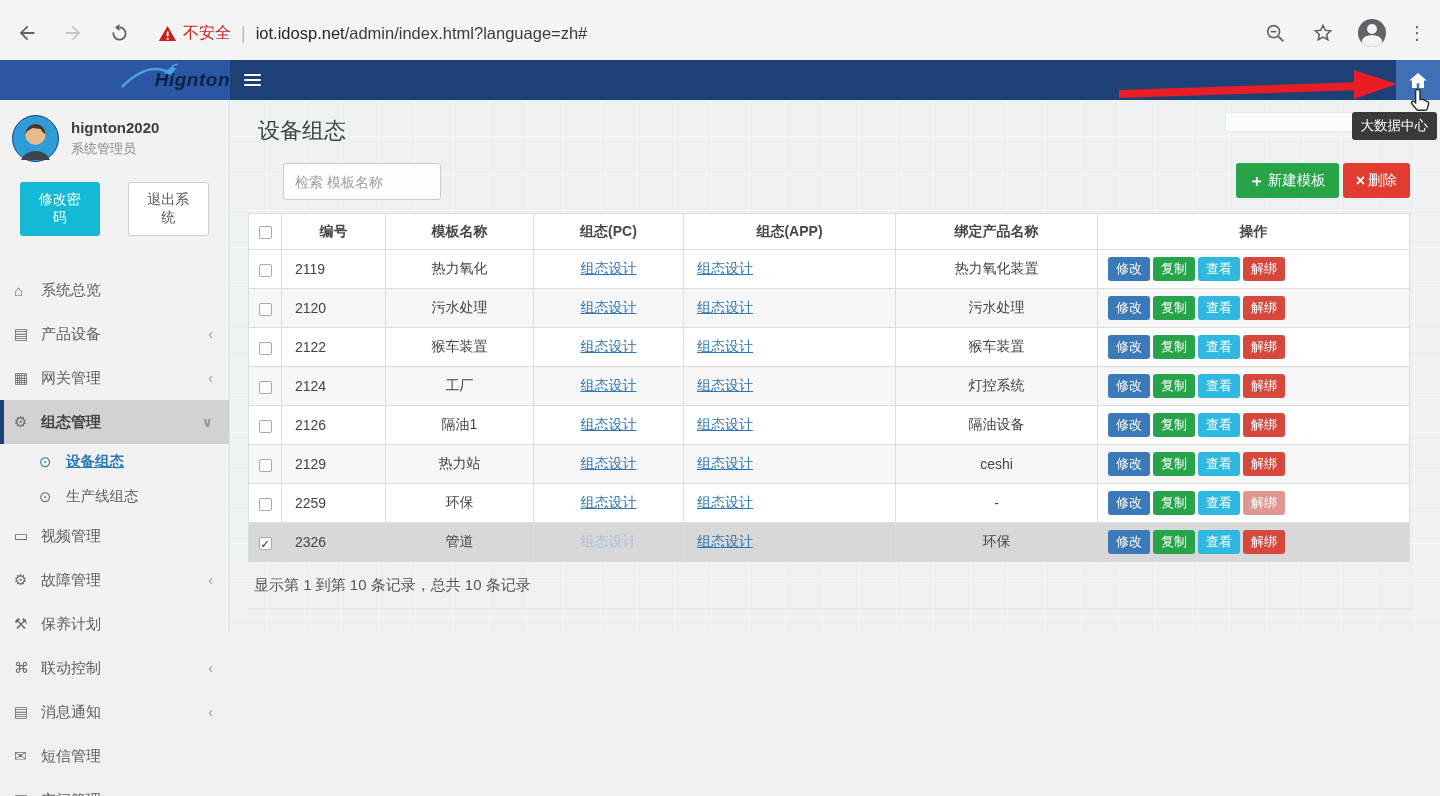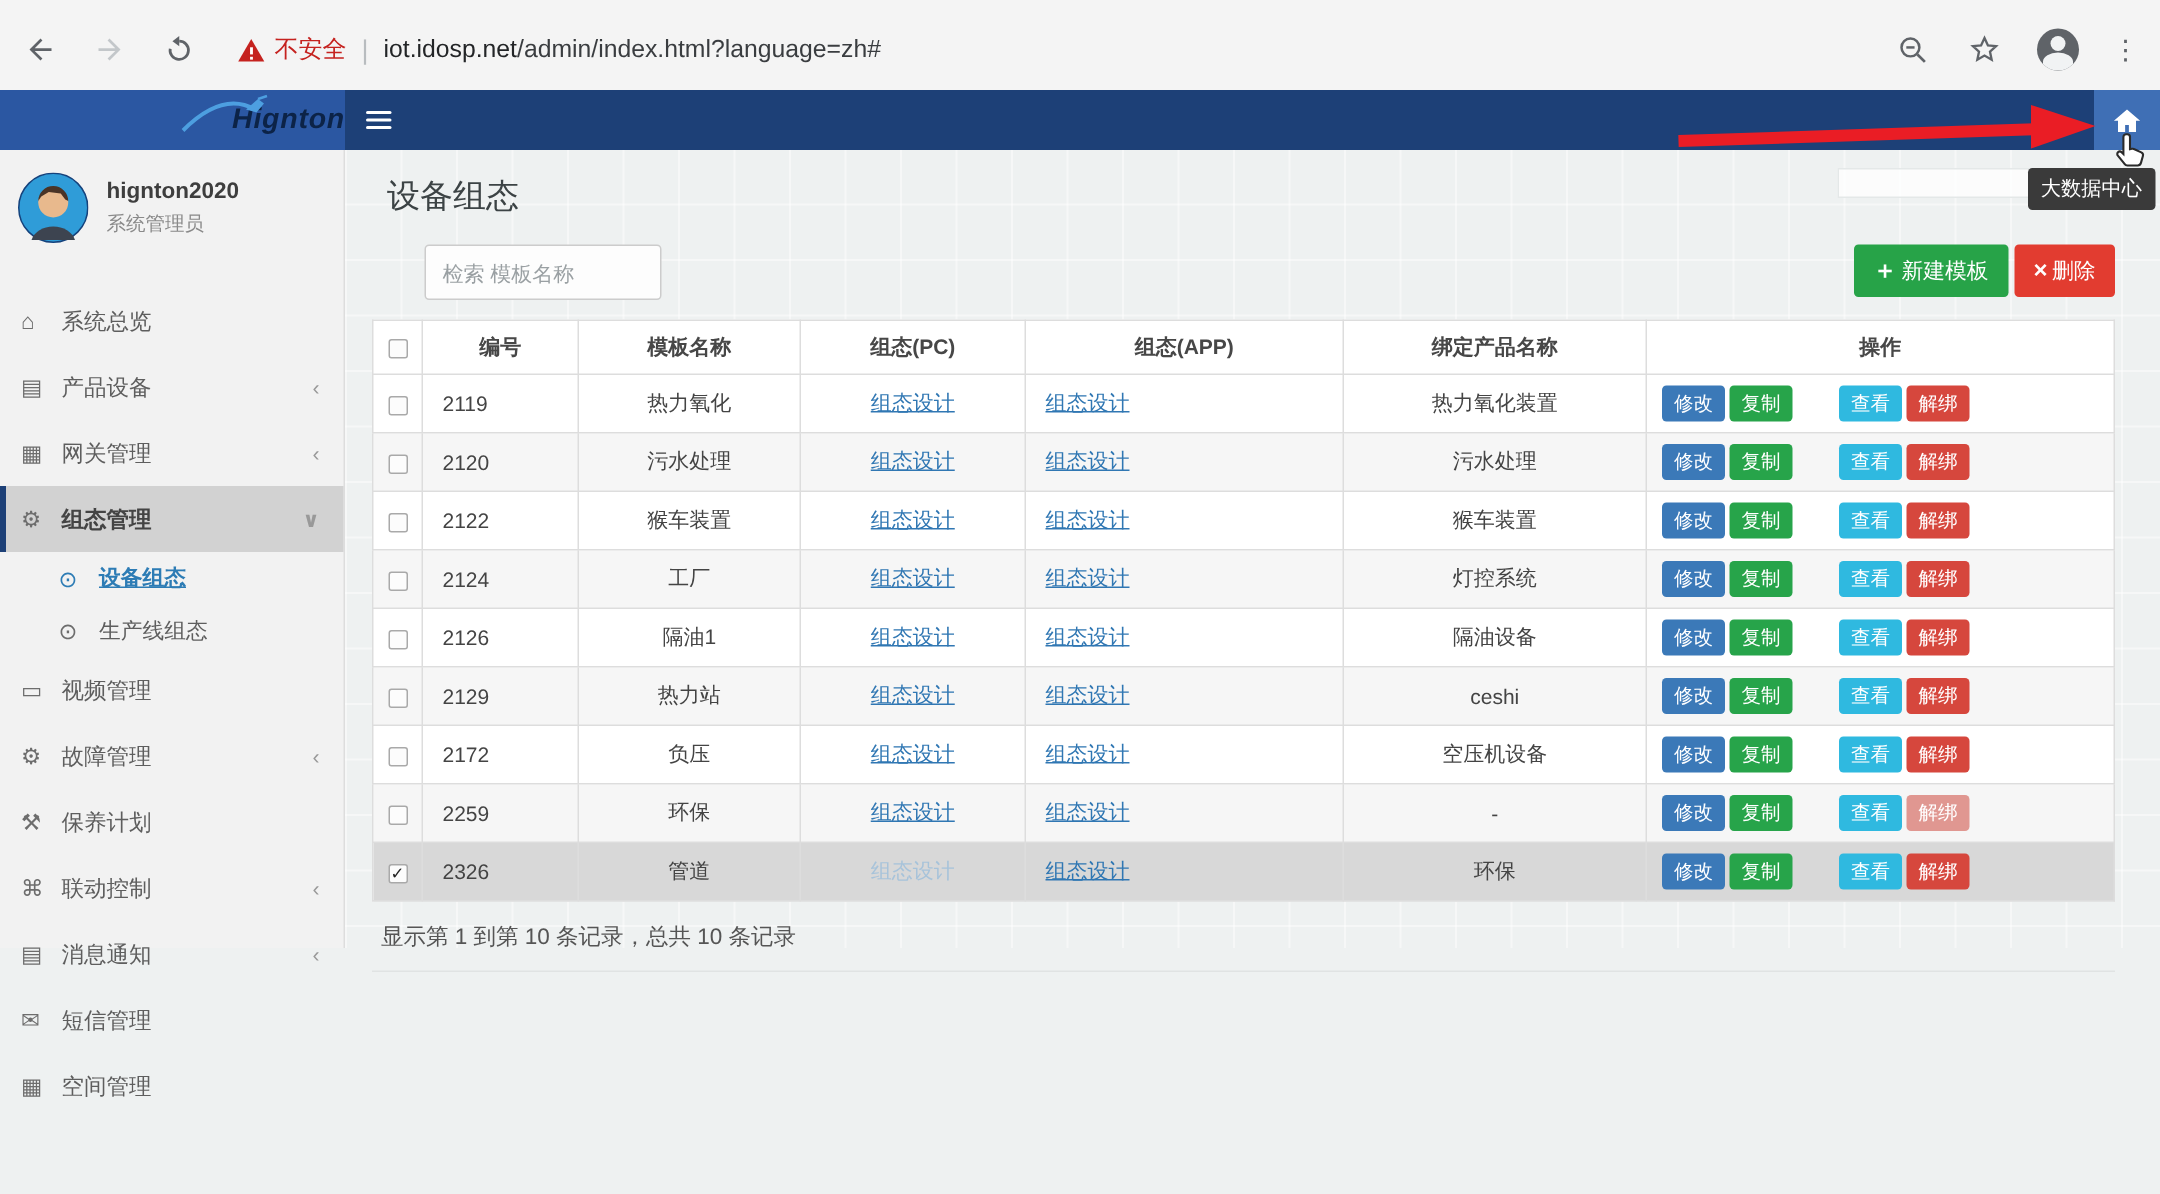--- a/index.html
+++ b/index.html
@@ -81,21 +81,21 @@
   .cb-cell { text-align:center; }
   .cb { display:inline-block; width:13px; height:13px; border:1px solid #a9a9a9; border-radius:2px; background:#fcfcfc; font-size:11px; line-height:12px; color:#222; text-align:center; vertical-align:middle; cursor:pointer; }
   .c-id { text-align:left; padding-left:13px; }
   .c-name, .c-prod, .c-pc { text-align:center; }
   .c-app { text-align:left; padding-left:13px; }
   .c-act { text-align:left; padding-left:10px; }
   .link { color:#3077b3; text-decoration:underline; cursor:pointer; }
   .link.faded { color:#a7c3da; text-decoration:none; }
   .act { display:inline-block; padding:3px 8px; margin-right:3px; color:#fff; border-radius:3px; font-size:13px; cursor:pointer; }
   .act-edit { background:#3b79b8; } .act-copy { background:#27a44a; }
-  .act-view { background:#2fb9e0;margin-left:28px; } .act-unbind { background:#d6473d; }
+  .act-view { background:#2fb9e0; } .act-unbind { background:#d6473d; }
   .act.faded { background:#e09791; }
   .summary { padding:14px 6px 13px 6px; font-size:15px; color:#555; border-bottom:1px solid #e0e3e3; }
 
   
   .overlay { position:absolute; left:0; top:0; pointer-events:none; z-index:60; }
   .tooltip { position:absolute; top:112px; right:3px; background:#3a3a3a; color:#fff; font-size:13.5px; padding:5px 9px; border-radius:3px; z-index:70; }
 </style>
 </head>
 <body>
 
@@ -176,20 +176,24 @@
         <circle cx="23.5" cy="23.5" r="23" fill="#2f9cd8" stroke="#15427c" stroke-width="1"></circle>
         <circle cx="23.5" cy="20" r="10" fill="#e8b98d"></circle>
         <path d="M13.5 19 a10 10 0 0 1 20 0 l-2 -1 -3 -4 -8 -1 -5 3z" fill="#4a3426"></path>
         <path d="M9 45 a15 12 0 0 1 29 0z" fill="#3d4450"></path>
       </svg>
       <div class="user-meta">
         <div class="user-name">hignton2020</div>
         <div class="user-role">系统管理员</div>
       </div>
     </div>
+    <div class="user-buttons">
+      <button class="btn-pass">修改密码</button>
+      <button class="btn-logout">退出系统</button>
+    </div>
     <nav id="side-menu">
         <div class="side-item">
           <span class="si-icon">⌂</span>
           <span class="si-label">系统总览</span>
         </div>
         <div class="side-item">
           <span class="si-icon">▤</span>
           <span class="si-label">产品设备</span>
           <span class="si-chev">‹</span>
         </div>
@@ -325,29 +329,20 @@
             <td class="cb-cell"><span class="cb"></span></td>
             <td class="c-id">2129</td>
             <td class="c-name">热力站</td>
             <td class="c-pc"><a class="link">组态设计</a></td>
             <td class="c-app"><a class="link">组态设计</a></td>
             <td class="c-prod">ceshi</td>
             <td class="c-act"><span class="act act-edit">修改</span><span class="act act-copy">复制</span><span class="act act-view">查看</span><span class="act act-unbind">解绑</span></td>
           </tr>
           <tr>
             <td class="cb-cell"><span class="cb"></span></td>
-            <td class="c-id">2172</td>
-            <td class="c-name">负压</td>
-            <td class="c-pc"><a class="link">组态设计</a></td>
-            <td class="c-app"><a class="link">组态设计</a></td>
-            <td class="c-prod">空压机设备</td>
-            <td class="c-act"><span class="act act-edit">修改</span><span class="act act-copy">复制</span><span class="act act-view">查看</span><span class="act act-unbind">解绑</span></td>
-          </tr>
-          <tr>
-            <td class="cb-cell"><span class="cb"></span></td>
             <td class="c-id">2259</td>
             <td class="c-name">环保</td>
             <td class="c-pc"><a class="link">组态设计</a></td>
             <td class="c-app"><a class="link">组态设计</a></td>
             <td class="c-prod">-</td>
             <td class="c-act"><span class="act act-edit">修改</span><span class="act act-copy">复制</span><span class="act act-view">查看</span><span class="act act-unbind faded">解绑</span></td>
           </tr>
           <tr class="selected">
             <td class="cb-cell"><span class="cb">✓</span></td>
             <td class="c-id">2326</td>

